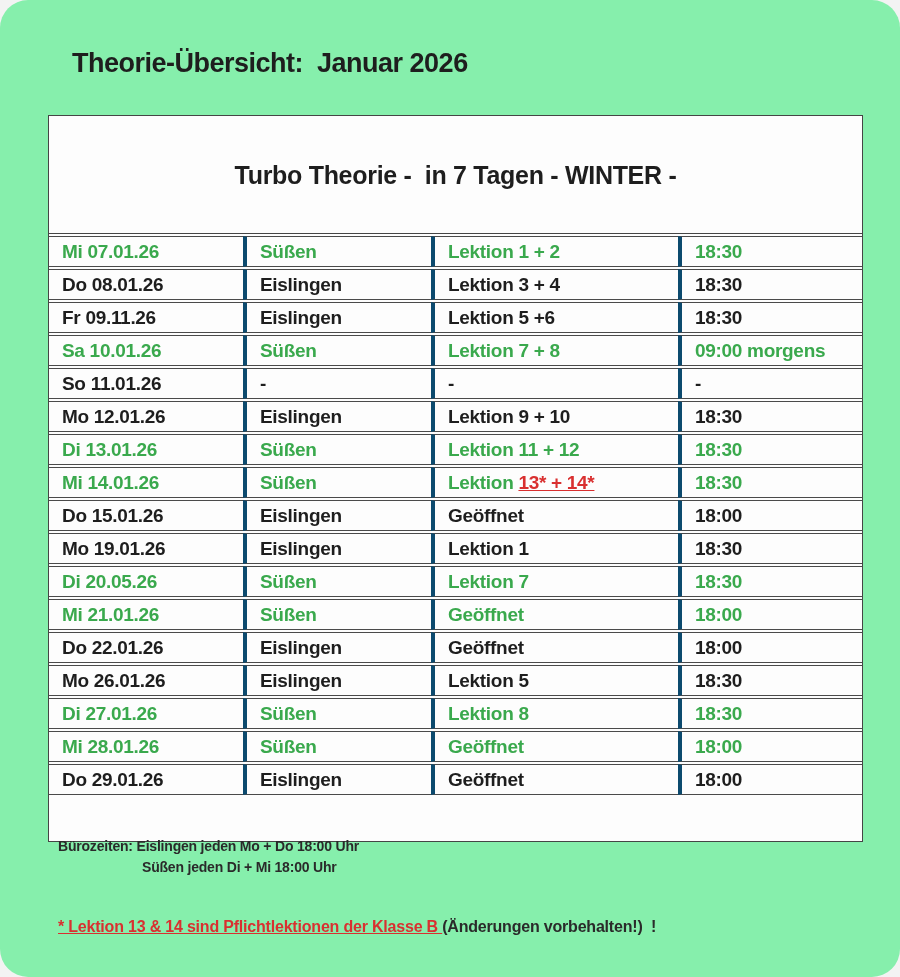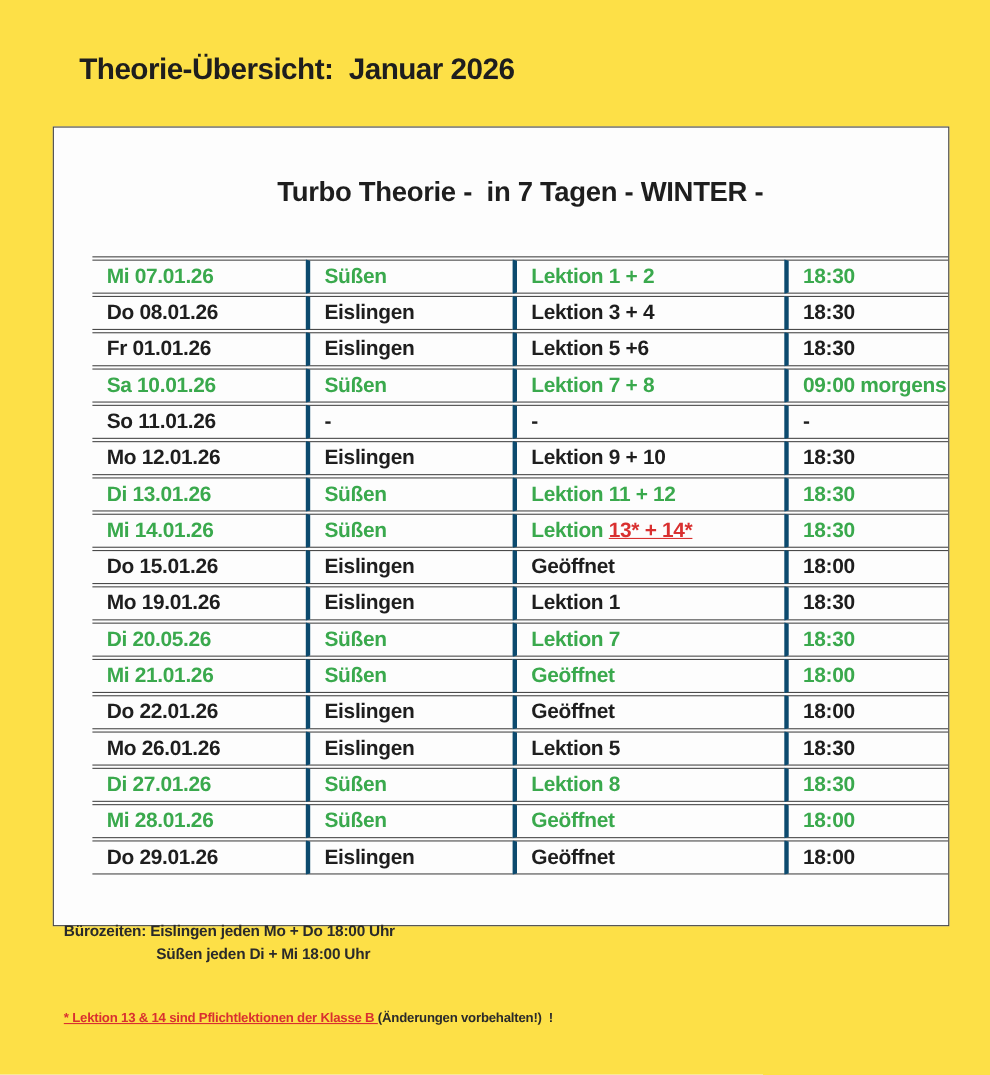--- a/index.html
+++ b/index.html
@@ -2,42 +2,42 @@
 <html><head>
 <meta charset="utf-8">
 <style>
   * { margin: 0; padding: 0; box-sizing: border-box; }
   html, body { background: #f3f3f3; }
   body { font-family: "Liberation Sans", sans-serif; }
   .page {
     position: relative;
     width: 900px;
     height: 977px;
-    background: #fde047;
+    background: #86efac;
     overflow: hidden;
+    border-radius: 28px;
   }
   .page-title {
     position: absolute;
     left: 72px;
     top: 48px;
     font-size: 27px;
     font-weight: bold;
     color: #1e1e1e;
     letter-spacing: -0.5px;
     white-space: pre-wrap;
   }
   .table-wrap {
     position: absolute;
     left: 48px;
     top: 115px;
     width: 815px;
     height: 727px;
     border: 1px solid #454545;
     background: #fdfdfd;
-    padding-left: 35px;
   }
   table.schedule {
     width: 100%;
     border-collapse: separate;
     border-spacing: 0 2px;
     table-layout: fixed;
   }
   td.table-title-cell {
     height: 116px;
     text-align: center;
@@ -73,21 +73,21 @@
     font-weight: bold;
     color: #2a2a2a;
     line-height: 21px;
     letter-spacing: -0.2px;
   }
   .office-hours .line2 { padding-left: 84px; }
   .footnote {
     position: absolute;
     left: 58px;
     top: 918px;
-    font-size: 12px;
+    font-size: 16px;
     font-weight: bold;
     letter-spacing: -0.2px;
     white-space: pre-wrap;
   }
   .footnote-red {
     color: var(--red);
     text-decoration: underline;
   }
   .footnote-rest { color: #2a2a2a; }
 </style>
@@ -120,21 +120,21 @@
     </tr>
 
     <tr>
       <td>Do 08.01.26</td>
       <td>Eislingen</td>
       <td><span class="lesson-main">Lektion 3 + 4</span><span class="lesson-red"></span></td>
       <td>18:30</td>
     </tr>
 
     <tr>
-      <td>Fr 01.01.26</td>
+      <td>Fr 09.11.26</td>
       <td>Eislingen</td>
       <td><span class="lesson-main">Lektion 5 +6</span><span class="lesson-red"></span></td>
       <td>18:30</td>
     </tr>
 
     <tr class="green">
       <td>Sa 10.01.26</td>
       <td>Süßen</td>
       <td><span class="lesson-main">Lektion 7 + 8</span><span class="lesson-red"></span></td>
       <td>09:00 morgens</td>

